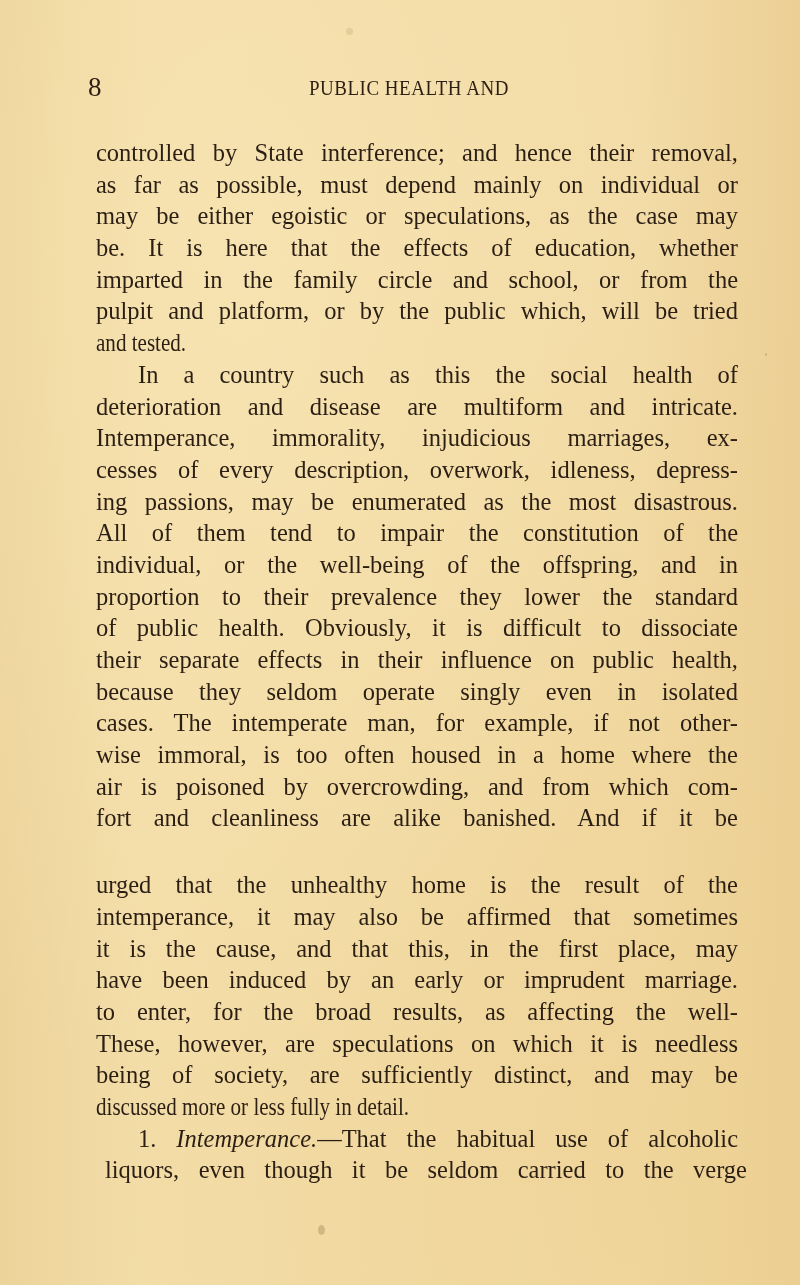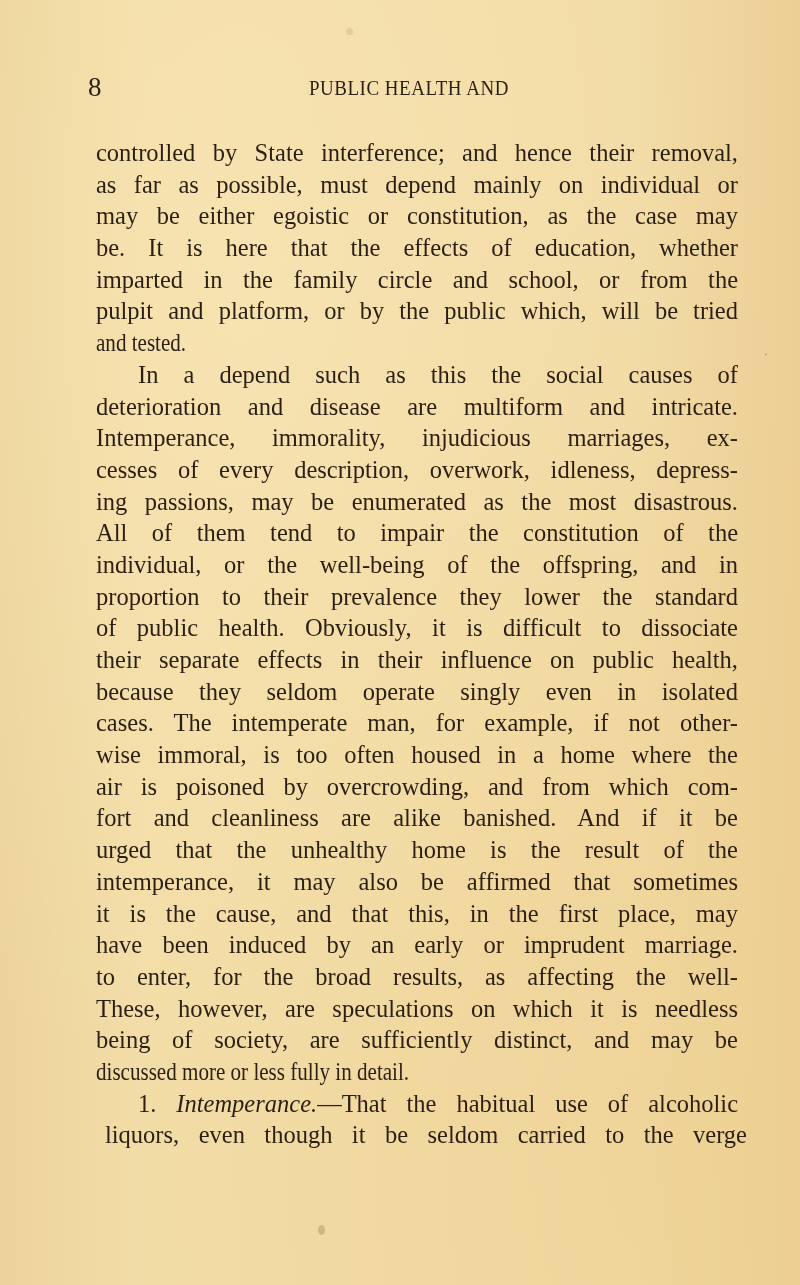--- a/index.html
+++ b/index.html
@@ -90,41 +90,41 @@
 <div class="page">
 
   <div class="running-head">
     <span class="page-number">8</span>
     <span class="head-title">PUBLIC HEALTH AND</span>
   </div>
 
   <div class="body-text">
     <span class="line" style="width: 642px;">controlled by State interference; and hence their removal,</span>
     <span class="line" style="width: 642px;">as far as possible, must depend mainly on individual or</span>
-    <span class="line" style="width: 642px;">may be either egoistic or constitution, as the case may</span>
+    <span class="line" style="width: 642px;">may be either egoistic or speculations, as the case may</span>
     <span class="line" style="width: 642px;">be. It is here that the effects of education, whether</span>
     <span class="line" style="width: 642px;">imparted in the family circle and school, or from the</span>
     <span class="line" style="width: 642px;">pulpit and platform, or by the public which, will be tried</span>
     <span class="line last" style="transform: scaleX(0.86);">and tested.</span>
-    <span class="line indent" style="width: 600px;">In a depend such as this the social causes of</span>
+    <span class="line indent" style="width: 600px;">In a country such as this the social health of</span>
     <span class="line" style="width: 642px;">deterioration and disease are multiform and intricate.</span>
     <span class="line" style="width: 642px;">Intemperance, immorality, injudicious marriages, ex-</span>
     <span class="line" style="width: 642px;">cesses of every description, overwork, idleness, depress-</span>
     <span class="line" style="width: 642px;">ing passions, may be enumerated as the most disastrous.</span>
     <span class="line" style="width: 642px;">All of them tend to impair the constitution of the</span>
     <span class="line" style="width: 642px;">individual, or the well-being of the offspring, and in</span>
     <span class="line" style="width: 642px;">proportion to their prevalence they lower the standard</span>
     <span class="line" style="width: 642px;">of public health. Obviously, it is difficult to dissociate</span>
     <span class="line" style="width: 642px;">their separate effects in their influence on public health,</span>
     <span class="line" style="width: 642px;">because they seldom operate singly even in isolated</span>
     <span class="line" style="width: 642px;">cases. The intemperate man, for example, if not other-</span>
     <span class="line" style="width: 642px;">wise immoral, is too often housed in a home where the</span>
     <span class="line" style="width: 642px;">air is poisoned by overcrowding, and from which com-</span>
     <span class="line" style="width: 642px;">fort and cleanliness are alike banished. And if it be</span>
-    <span class="line" style="width: 642px;">urged that the unhealthy home is the result of the</span>
+    <span class="line" style="width: 642px; margin-top: 35px;">urged that the unhealthy home is the result of the</span>
     <span class="line" style="width: 642px;">intemperance, it may also be affirmed that sometimes</span>
     <span class="line" style="width: 642px;">it is the cause, and that this, in the first place, may</span>
     <span class="line" style="width: 642px;">have been induced by an early or imprudent marriage.</span>
     <span class="line" style="width: 642px;">to enter, for the broad results, as affecting the well-</span>
     <span class="line" style="width: 642px;">These, however, are speculations on which it is needless</span>
     <span class="line" style="width: 642px;">being of society, are sufficiently distinct, and may be</span>
     <span class="line last" style="transform: scaleX(0.86);">discussed more or less fully in detail.</span>
 
     <span class="line indent" style="width: 600px;"><span>1.</span> <span class="italic">Intemperance.</span><span>—</span><span>That the habitual use of alcoholic</span></span>
     <span class="line" style="width: 642px; margin-left: 9px;">liquors, even though it be seldom carried to the verge</span>

